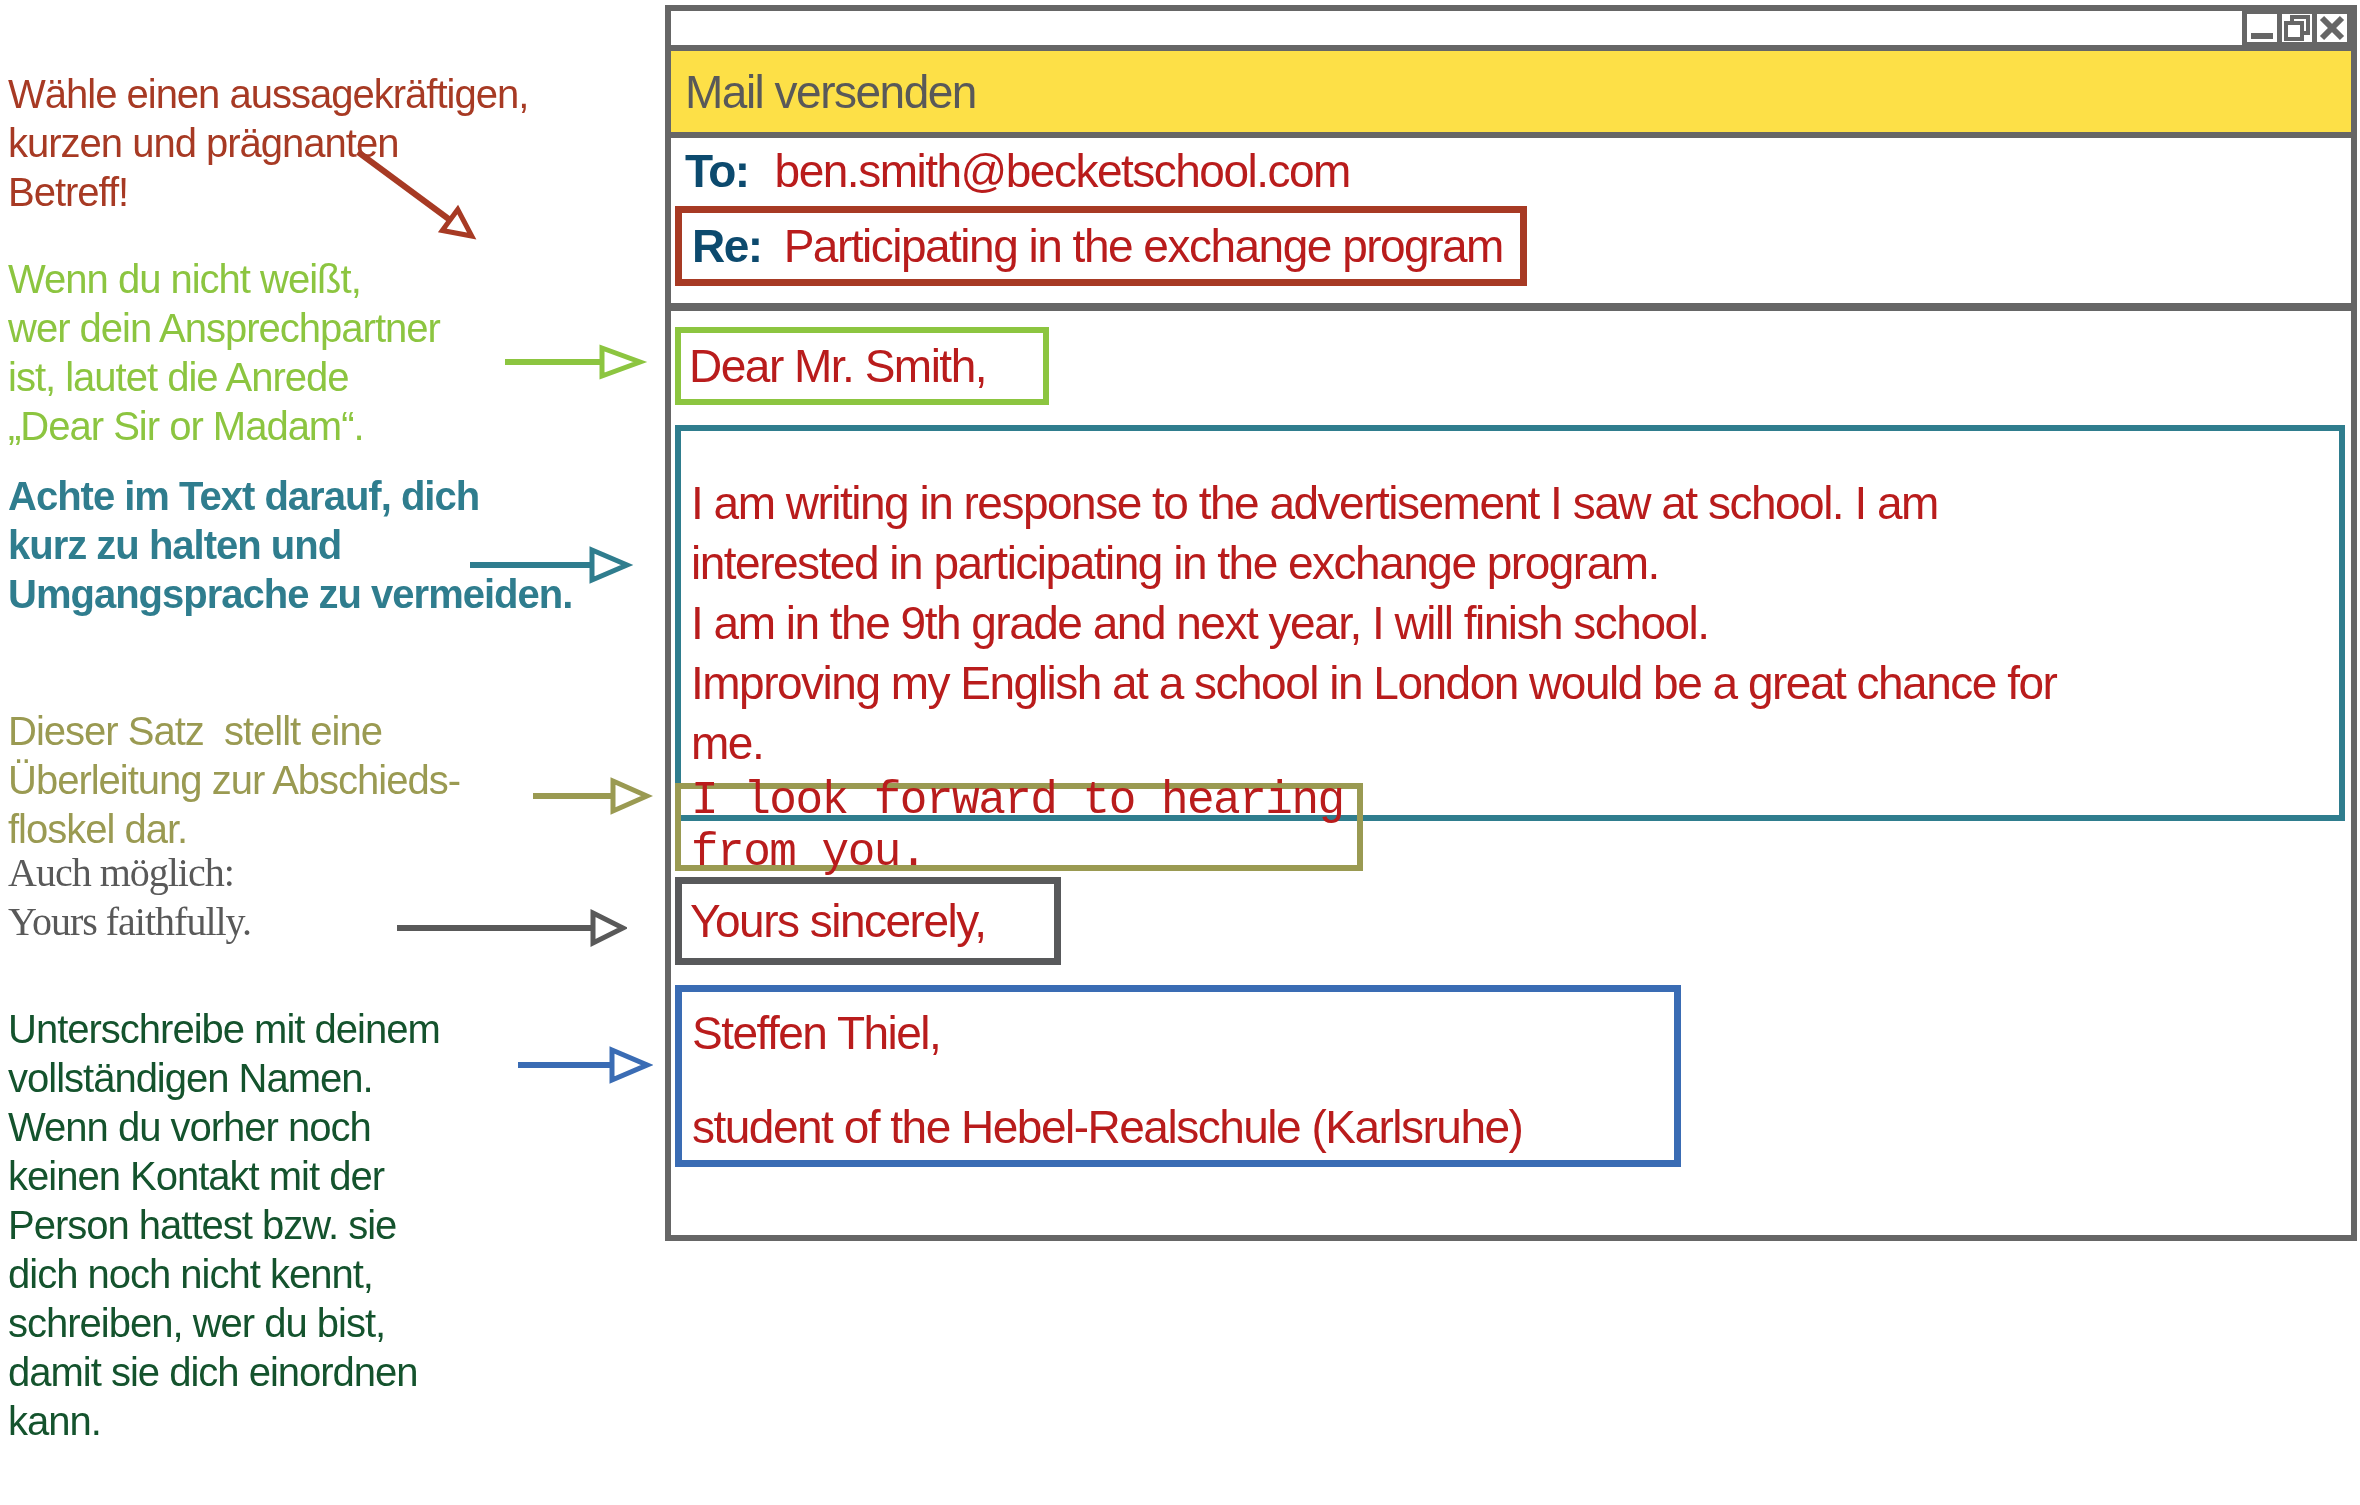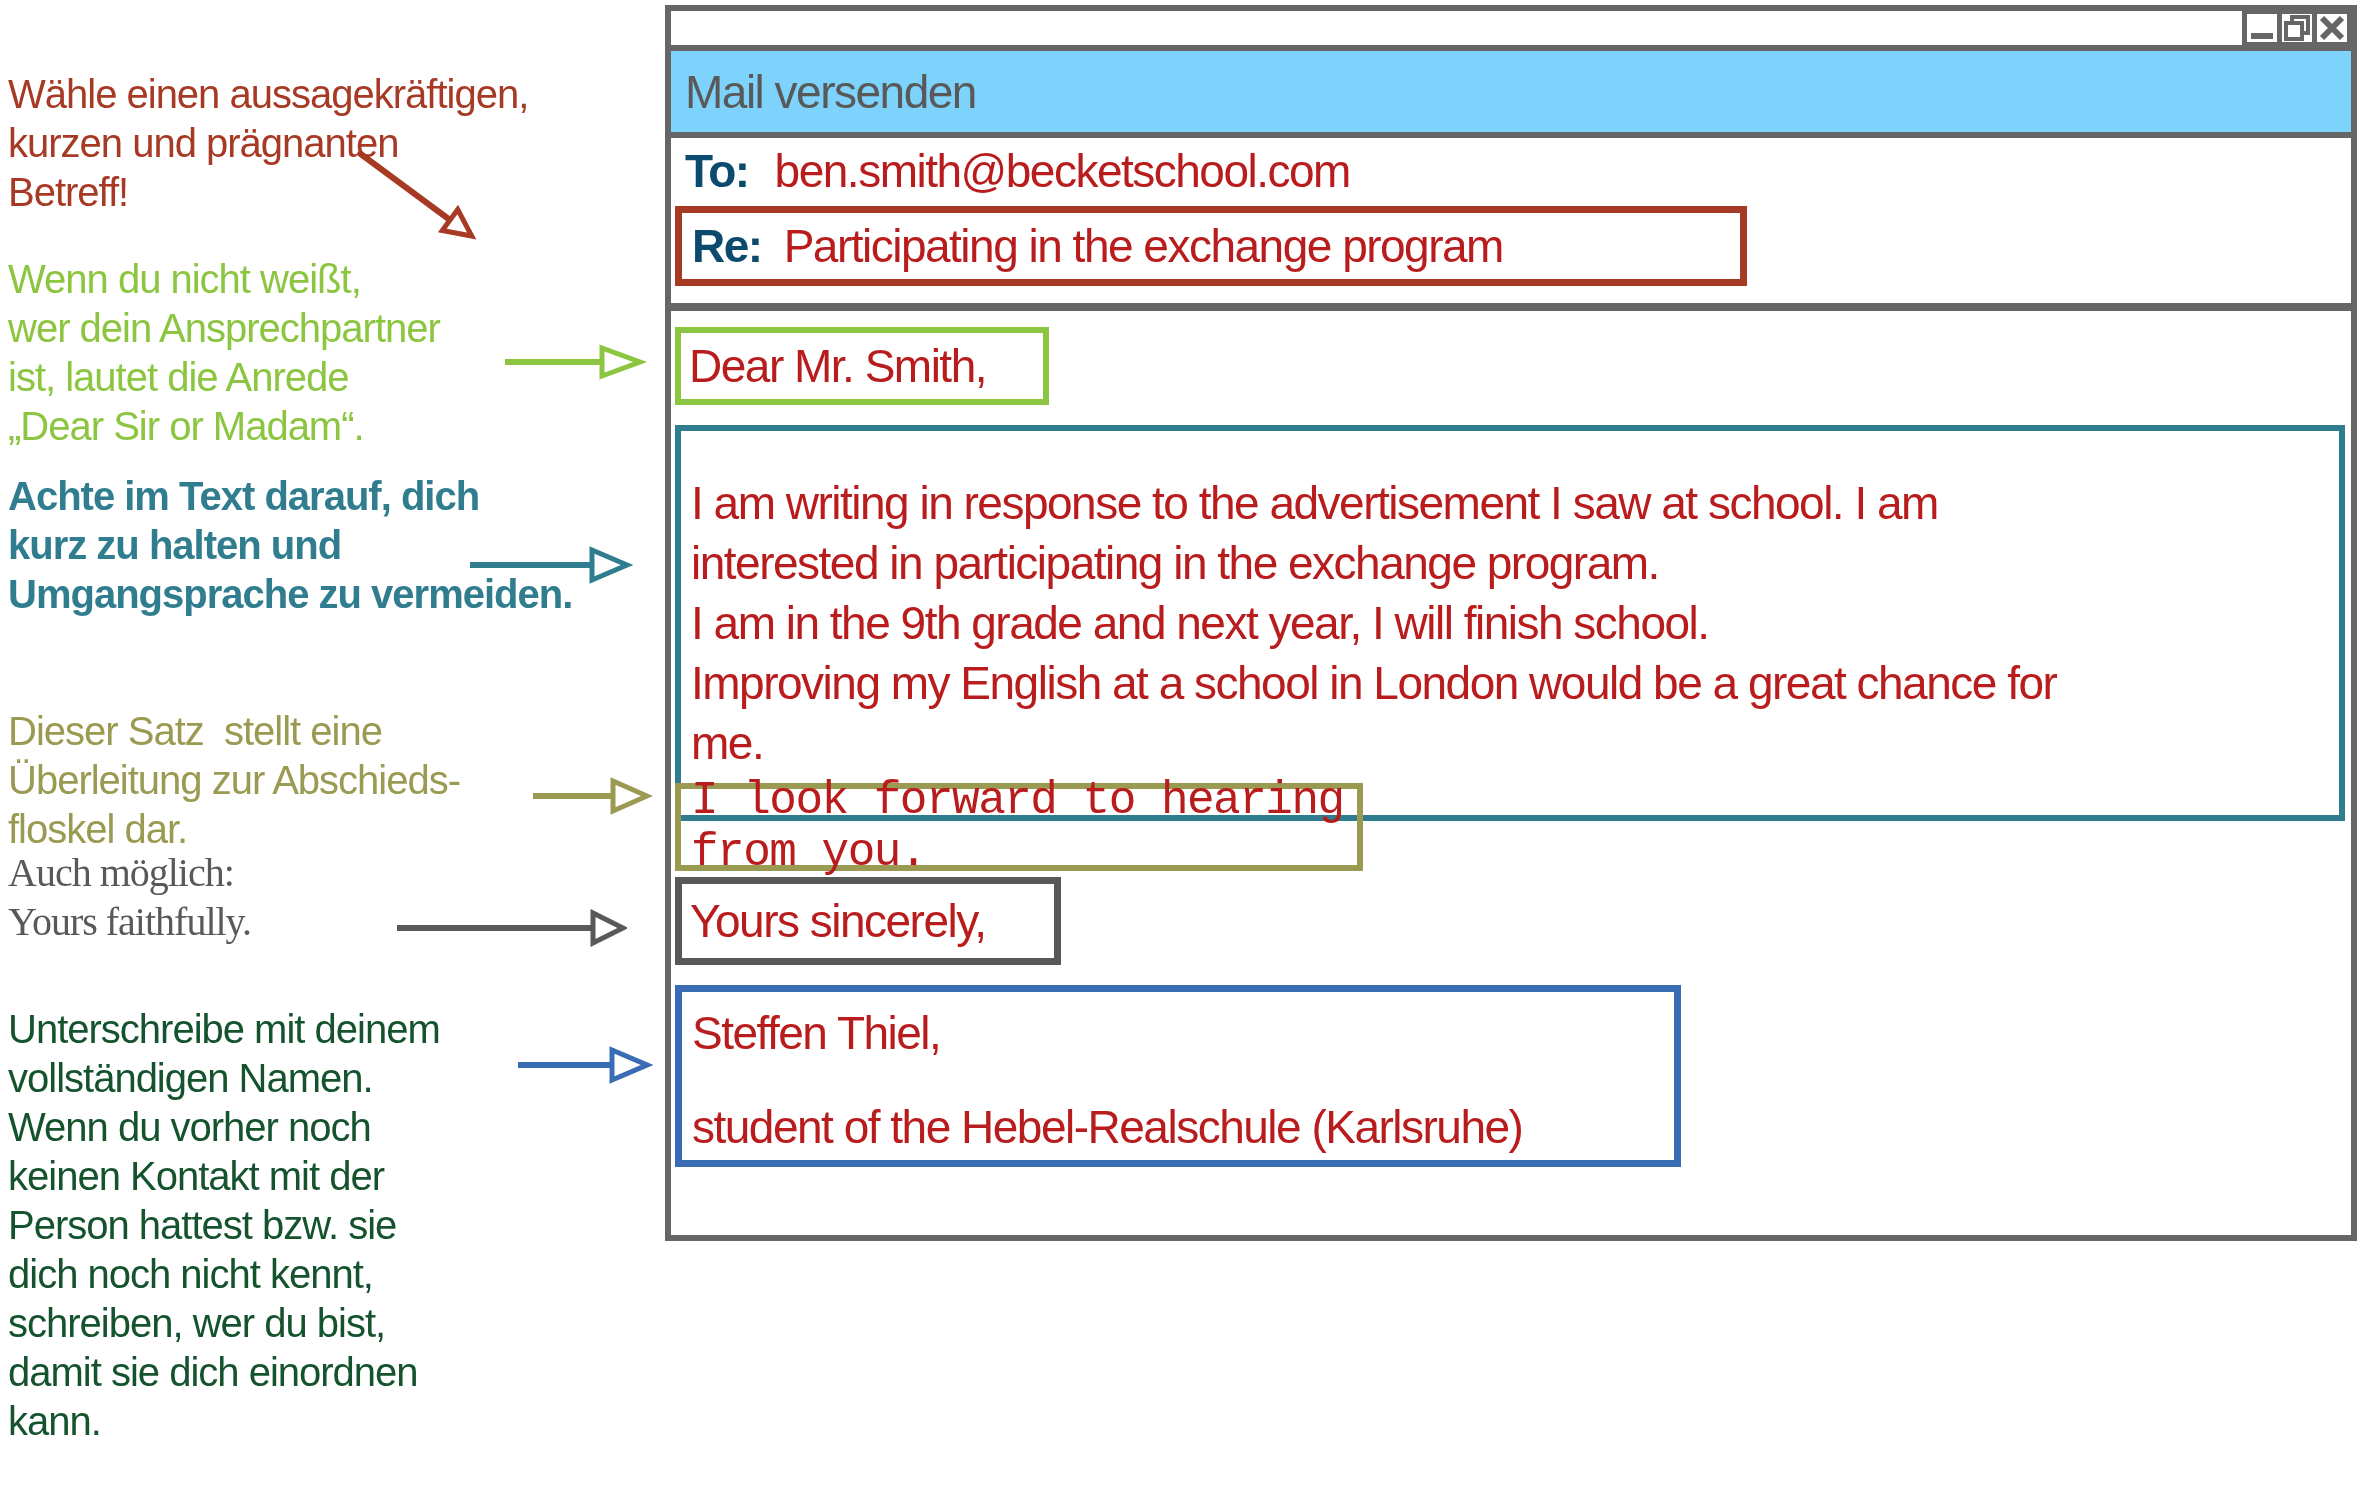--- a/index.html
+++ b/index.html
@@ -20,31 +20,31 @@
   
   #mail-window{
     position:absolute;left:665px;top:5px;width:1692px;height:1236px;
     border:6px solid #666666;background:#ffffff;box-sizing:border-box;
   }
   #titlebar{position:absolute;left:0;top:0;width:100%;height:34px;background:#ffffff;}
   #win-controls{position:absolute;right:-1px;top:-2px;display:flex;}
   .win-btn{width:40px;height:38px;border:5px solid #666666;background:#ffffff;
     display:flex;align-items:center;justify-content:center;margin-left:-5px;box-sizing:border-box;}
   #header-bar{
-    position:absolute;left:0;top:34px;width:100%;height:93px;background:#7dd3fc;
+    position:absolute;left:0;top:34px;width:100%;height:93px;background:#fde047;
     border-top:6px solid #666666;border-bottom:6px solid #666666;box-sizing:border-box;
     display:flex;align-items:center;padding-left:14px;
   }
   #header-bar .title{font-size:46px;color:#595959;letter-spacing:-1.5px;}
   .mailtext{font-size:46px;color:#b91c1c;letter-spacing:-1.5px;}
   .fieldlabel{font-size:46px;color:#0c4a6e;font-weight:bold;letter-spacing:-1.5px;}
   #to-row{position:absolute;left:14px;top:133px;display:flex;align-items:baseline;}
   #to-row .fieldlabel{margin-right:26px;}
   #re-box{
-    position:absolute;left:4px;top:195px;width:1072px;height:80px;border:7px solid #A73A24;
+    position:absolute;left:4px;top:195px;width:852px;height:80px;border:7px solid #A73A24;
     box-sizing:border-box;display:flex;align-items:center;padding-left:10px;
   }
   #re-box .fieldlabel{margin-right:22px;}
   #field-divider{position:absolute;left:0;top:292px;width:100%;height:8px;background:#666666;}
   .msgbox{position:absolute;left:4px;box-sizing:border-box;display:flex;flex-direction:column;justify-content:center;}
   #salutation-box{top:316px;width:374px;height:78px;border:6px solid #8CC540;padding-left:8px;}
   #body-box{top:414px;width:1670px;height:396px;border:6px solid #2F7D8E;padding-left:10px;}
   #body-box .mailtext{line-height:60px;}
   #closing-box{top:772px;width:688px;height:88px;border:6px solid #9A9A52;padding-left:10px;font-family:Liberation Mono, monospace;}
   #valediction-box{top:866px;width:386px;height:88px;border:7px solid #58595B;padding-left:8px;}

